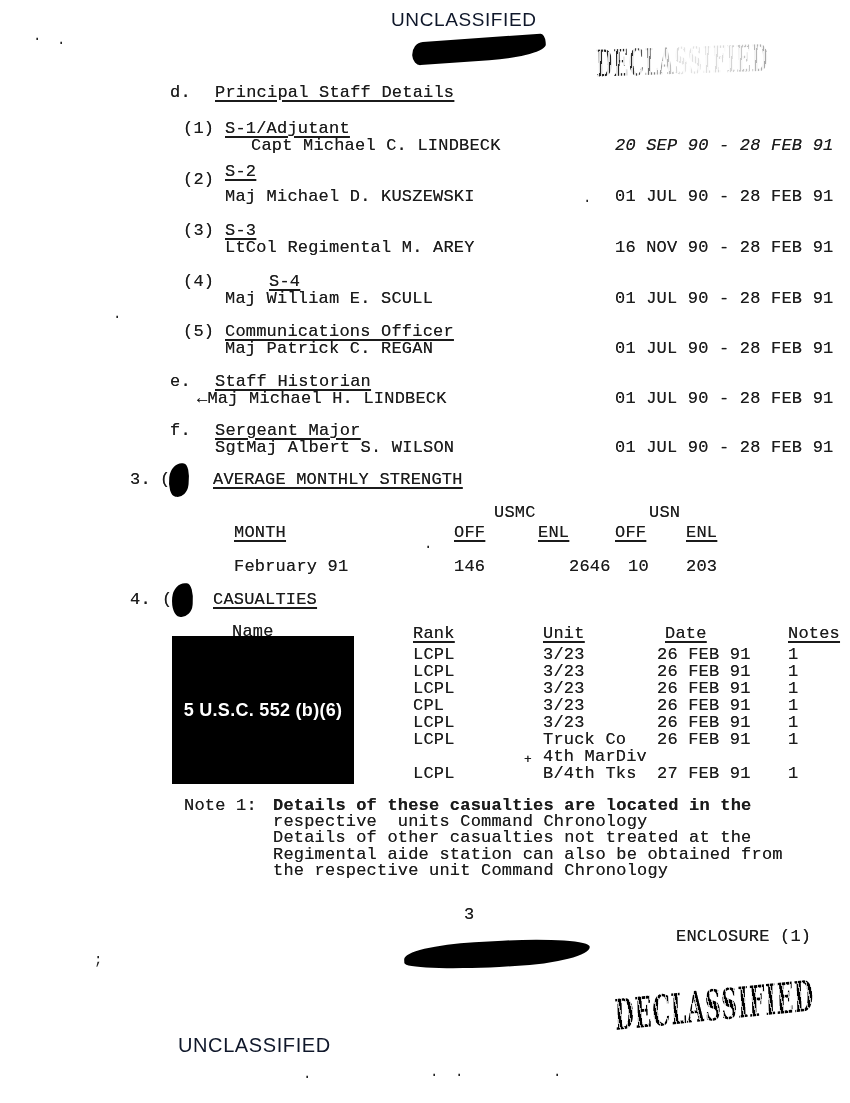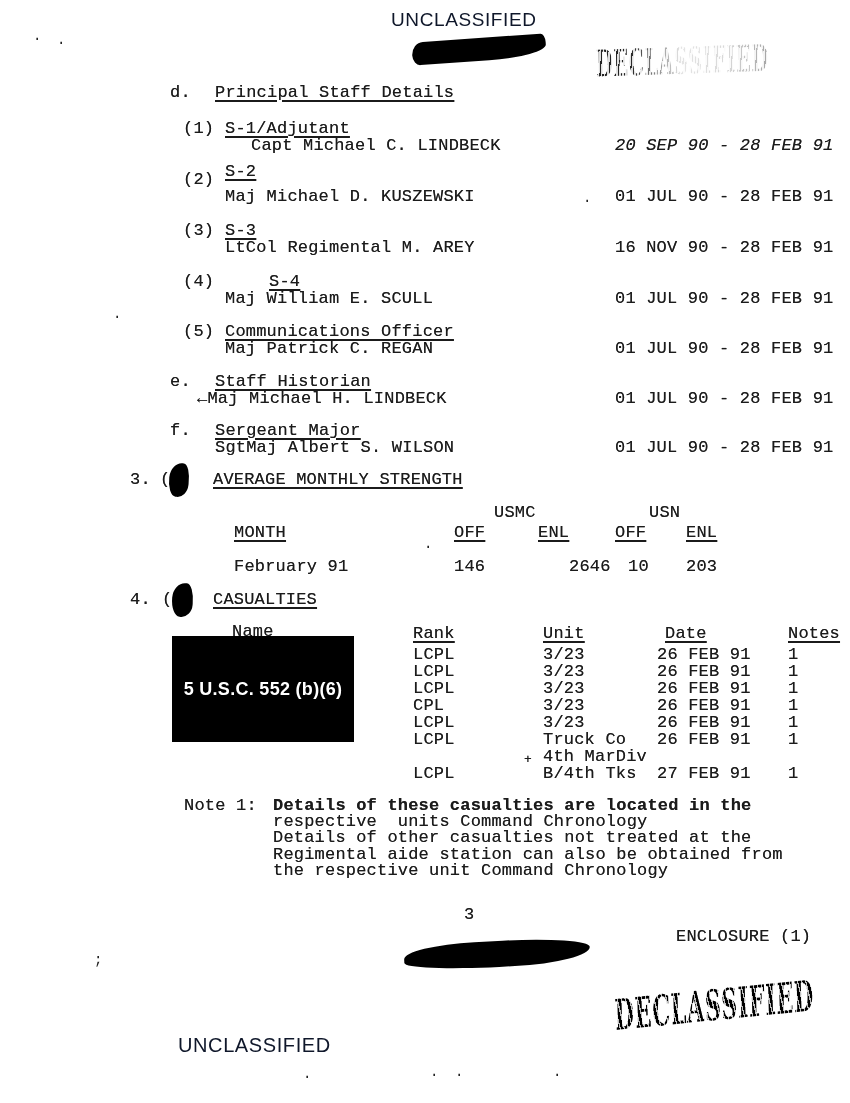--- a/index.html
+++ b/index.html
@@ -108,21 +108,21 @@
   <div class="mono" style="left:162px;top:590px;">(</div>
   <div class="redact blob-ink" style="left:172px;top:583px;width:21px;height:34px;transform:rotate(5deg);"></div>
   <div class="mono u" style="left:213px;top:590px;">CASUALTIES</div>
 
   <div class="mono u" style="left:232px;top:622px;">Name</div>
   <div class="mono u" style="left:413px;top:624px;">Rank</div>
   <div class="mono u" style="left:543px;top:624px;">Unit</div>
   <div class="mono u" style="left:665px;top:624px;">Date</div>
   <div class="mono u" style="left:768px;top:624px;margin-left:20px;">Notes</div>
 
-  <div class="redact redaction-box" style="left:172px;top:636px;width:182px;height:106px;">
+  <div class="redact redaction-box" style="left:172px;top:636px;width:182px;height:148px;">
     <span>5 U.S.C. 552 (b)(6)</span>
   </div>
 
   <div class="mono" style="left:413px;top:645px;">LCPL</div>
   <div class="mono" style="left:543px;top:645px;">3/23</div>
   <div class="mono" style="left:657px;top:645px;">26 FEB 91</div>
   <div class="mono" style="left:788px;top:645px;">1</div>
 
   <div class="mono" style="left:413px;top:662px;">LCPL</div>
   <div class="mono" style="left:543px;top:662px;">3/23</div>

